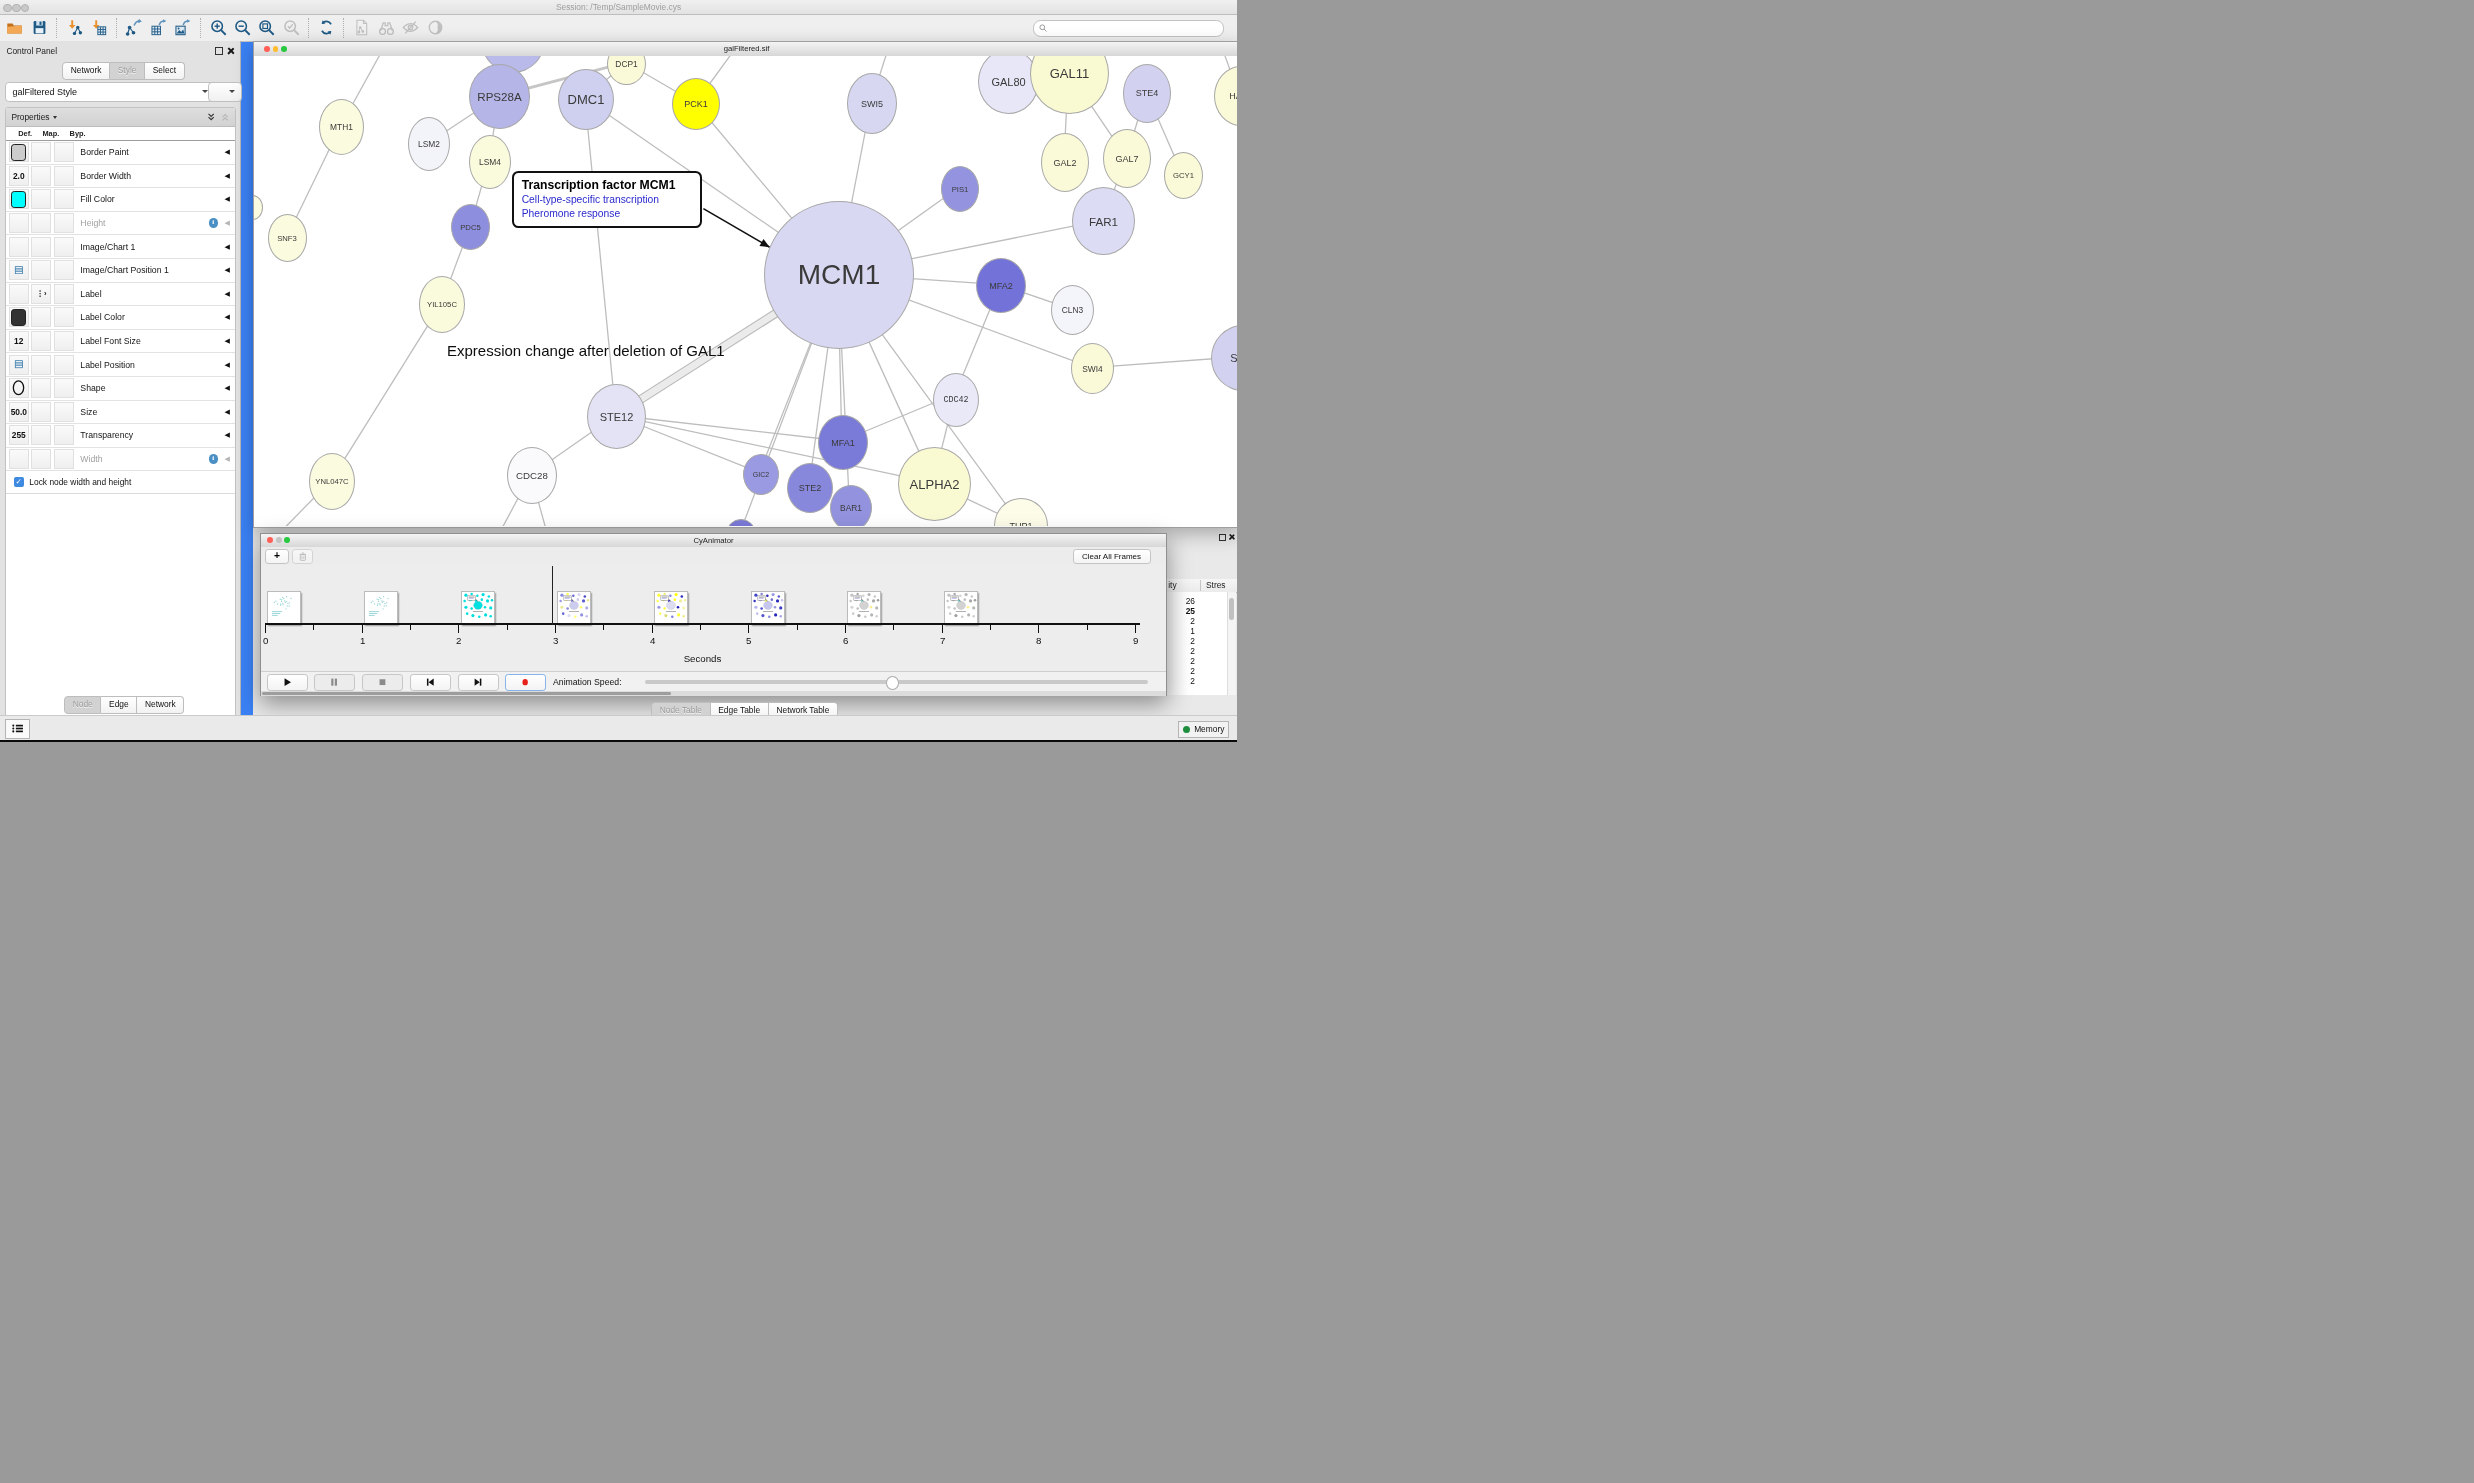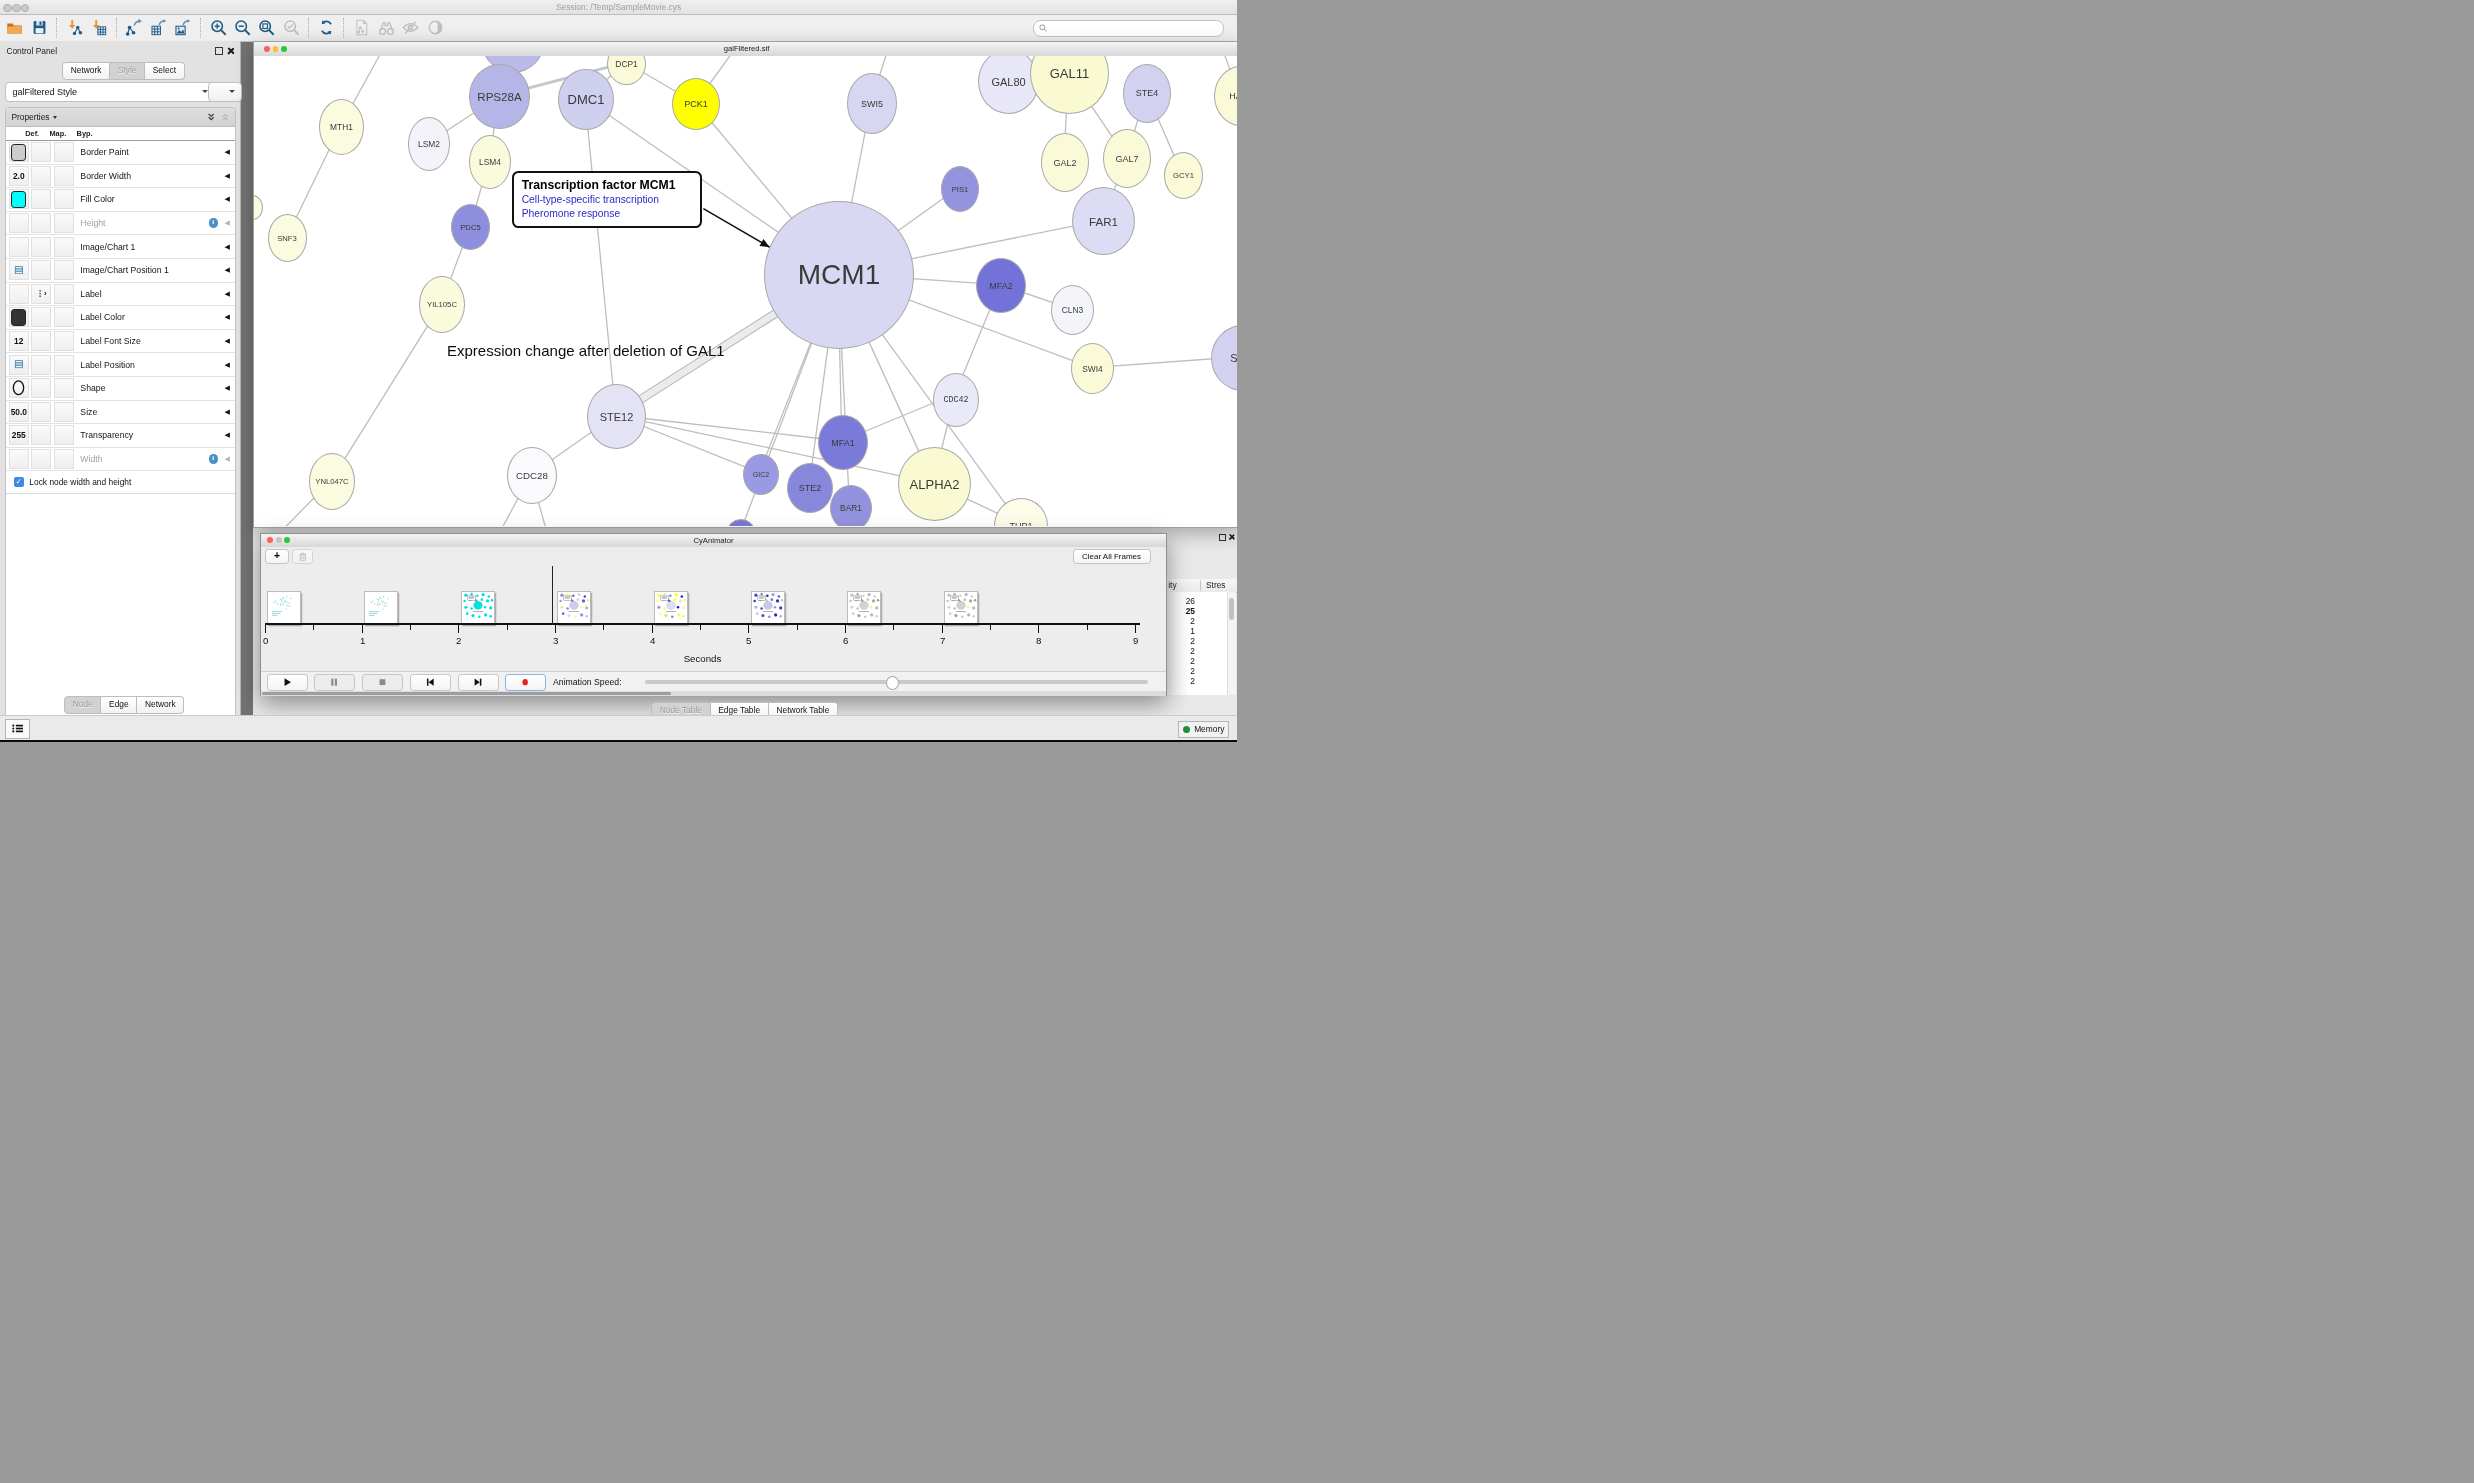--- a/index.html
+++ b/index.html
@@ -1,16 +1,16 @@
 <!DOCTYPE html>
 <html style="font-size:10.3px"><head>
 <meta charset="utf-8">
 <style>
   html,body{margin:0;padding:0;background:#9a9a9a;}
-  #app{position:relative;width:1237px;height:742px;overflow:hidden;background:#737373;
+  #app{position:relative;width:1237px;height:742px;overflow:hidden;background:#3b82f6;
        font-family:"Liberation Sans",sans-serif;-webkit-font-smoothing:antialiased;}
   .abs{position:absolute;}
   
   #mac-titlebar{left:0;top:0;width:1237px;height:14px;background:linear-gradient(#f0f0f0,#e2e2e2);
     border-bottom:0.6px solid #bdbdbd;}
   #session-title{width:100%;text-align:center;line-height:14px;font-size:8.4px;color:#9e9e9e;}
   .mac-dot{position:absolute;top:3.9px;width:6.4px;height:6.4px;border-radius:50%;background:#c9c9c9;border:0.6px solid #b2b2b2;}
   #toolbar{left:0;top:15px;width:1237px;height:26px;background:#efefef;border-bottom:0.6px solid #c3c3c3;
     display:flex;align-items:center;}
   .ticon{width:19.3px;height:19.3px;margin:0 2.6px;display:flex;align-items:center;justify-content:center;}
@@ -318,21 +318,21 @@
         <svg width="10.3" height="10.3" viewBox="0 0 16 16">
           <polyline points="4,3 8,7 12,3" fill="none" stroke="#333" stroke-width="1.8"></polyline>
           <polyline points="4,8 8,12 12,8" fill="none" stroke="#333" stroke-width="1.8"></polyline>
         </svg>
         <svg width="10.3" height="10.3" viewBox="0 0 16 16" style="margin-left:3.2px">
           <polyline points="4,13 8,9 12,13" fill="none" stroke="#b7b7b7" stroke-width="1.8"></polyline>
           <polyline points="4,8 8,4 12,8" fill="none" stroke="#b7b7b7" stroke-width="1.8"></polyline>
         </svg>
       </div>
       <div id="col-header">
-          <span style="margin-left: 19px;">Def.</span>
+          <span style="margin-left: 12px;">Def.</span>
           <span style="margin-left: 10.3px;">Map.</span>
           <span style="margin-left: 10.3px;">Byp.</span>
         </div>
       <div id="prop-rows">
           <div class="prop-row">
             <div class="prop-cell">
               <div class="swatch" style="background: rgb(204, 204, 204);"></div>
             </div>
             <div class="prop-cell"></div>
             <div class="prop-cell"></div>

